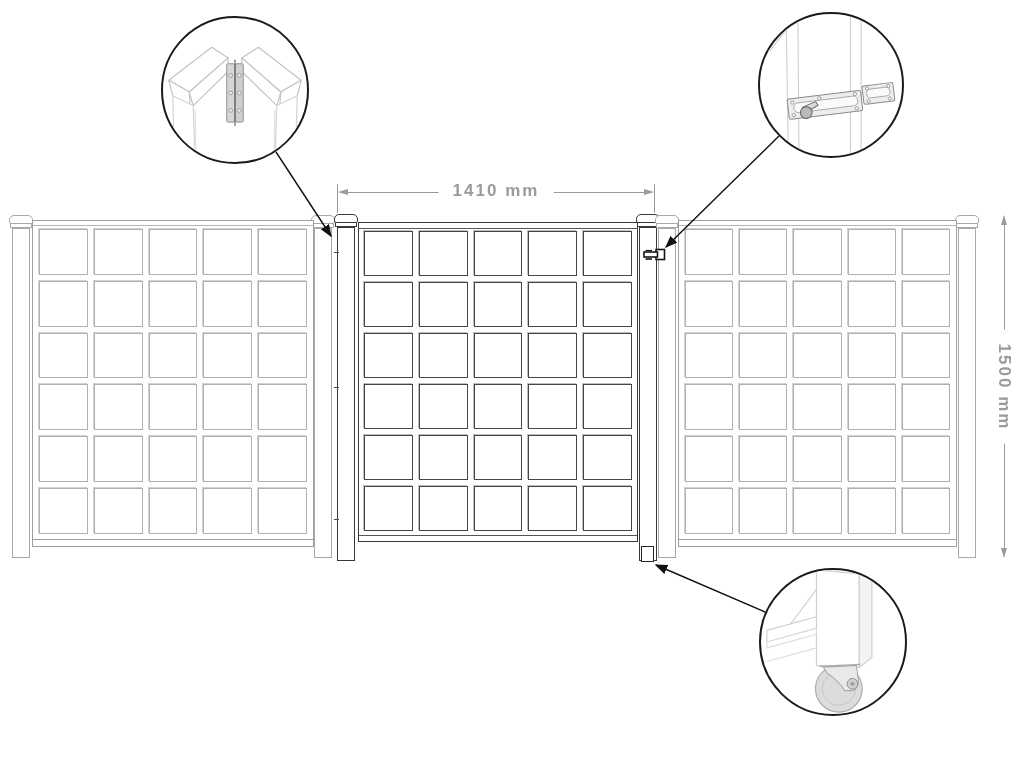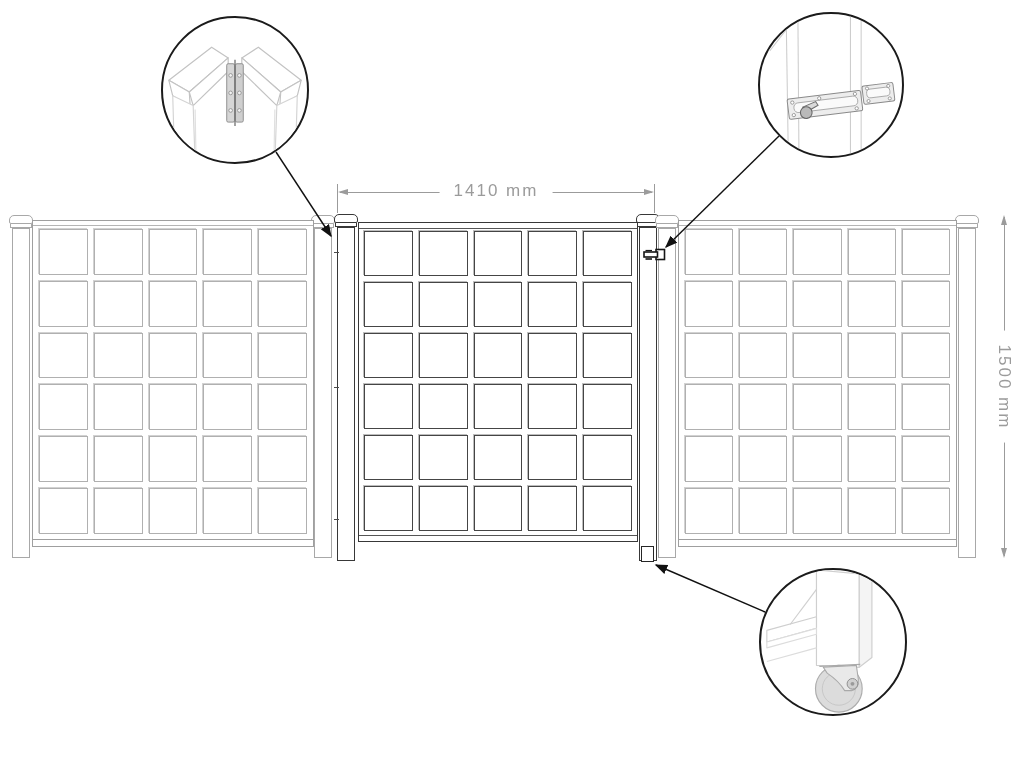--- a/index.html
+++ b/index.html
@@ -35,21 +35,21 @@
   .gate-style .panel-grid{inset:8px 5px 10px 5px;}
   .fence-style .cell{border:1px solid #b0b0b0;box-shadow:-1px -1px 0 #d2d2d2;background:#fff;}
   .gate-style .cell{border:1px solid #454545;box-shadow:-1px -1px 0 #bdbdbd;background:#fff;}
 
   .hinge-tick{position:absolute;width:5px;border-top:1.5px solid #4a4a4a;}
   .caster-stub{position:absolute;left:641px;top:546px;width:13px;height:16px;border:1.5px solid #262626;background:#fff;z-index:5;}
   .latch-mark{position:absolute;left:643px;top:246px;z-index:5;}
 
   
   .dim{position:absolute;color:var(--dim-line);}
-  .dim-label{position:absolute;background:#fff;font-size:17px;letter-spacing:2px;color:var(--dim-line);white-space:nowrap;}
+  .dim-label{position:absolute;background:#fff;font-size:17px;letter-spacing:2px;color:var(--dim-line);white-space:nowrap;font-weight:bold;}
   .dim-h{left:337px;top:184px;width:318px;height:30px;}
   .dim-h .ext{position:absolute;top:0;height:29px;border-left:1px solid var(--dim-line);}
   .dim-h .line{position:absolute;top:8px;left:3px;right:3px;border-top:1px solid var(--dim-line);}
   .dim-h .arrow{position:absolute;top:5px;width:0;height:0;border-top:3.5px solid transparent;border-bottom:3.5px solid transparent;}
   .dim-h .arrow.left{left:1px;border-right:10px solid var(--dim-line);}
   .dim-h .arrow.right{right:1px;border-left:10px solid var(--dim-line);}
   .dim-h .dim-label{left:50%;top:8px;transform:translate(-50%,-55%);padding:0 14px;}
   .dim-v{left:990px;top:215px;width:30px;height:343px;}
   .dim-v .line{position:absolute;left:14px;top:2px;bottom:2px;border-left:1px solid var(--dim-line);}
   .dim-v .arrow{position:absolute;left:11px;width:0;height:0;border-left:3.5px solid transparent;border-right:3.5px solid transparent;}

